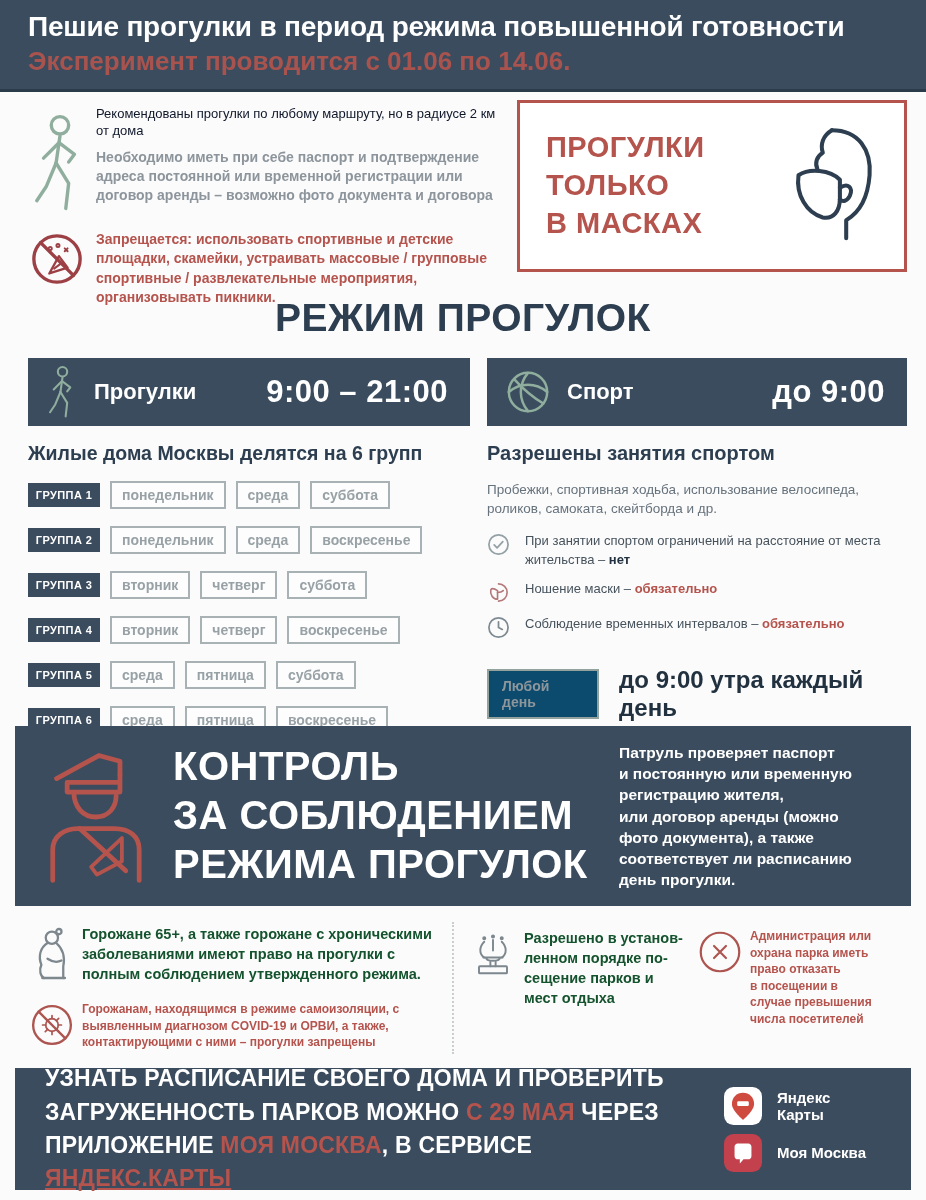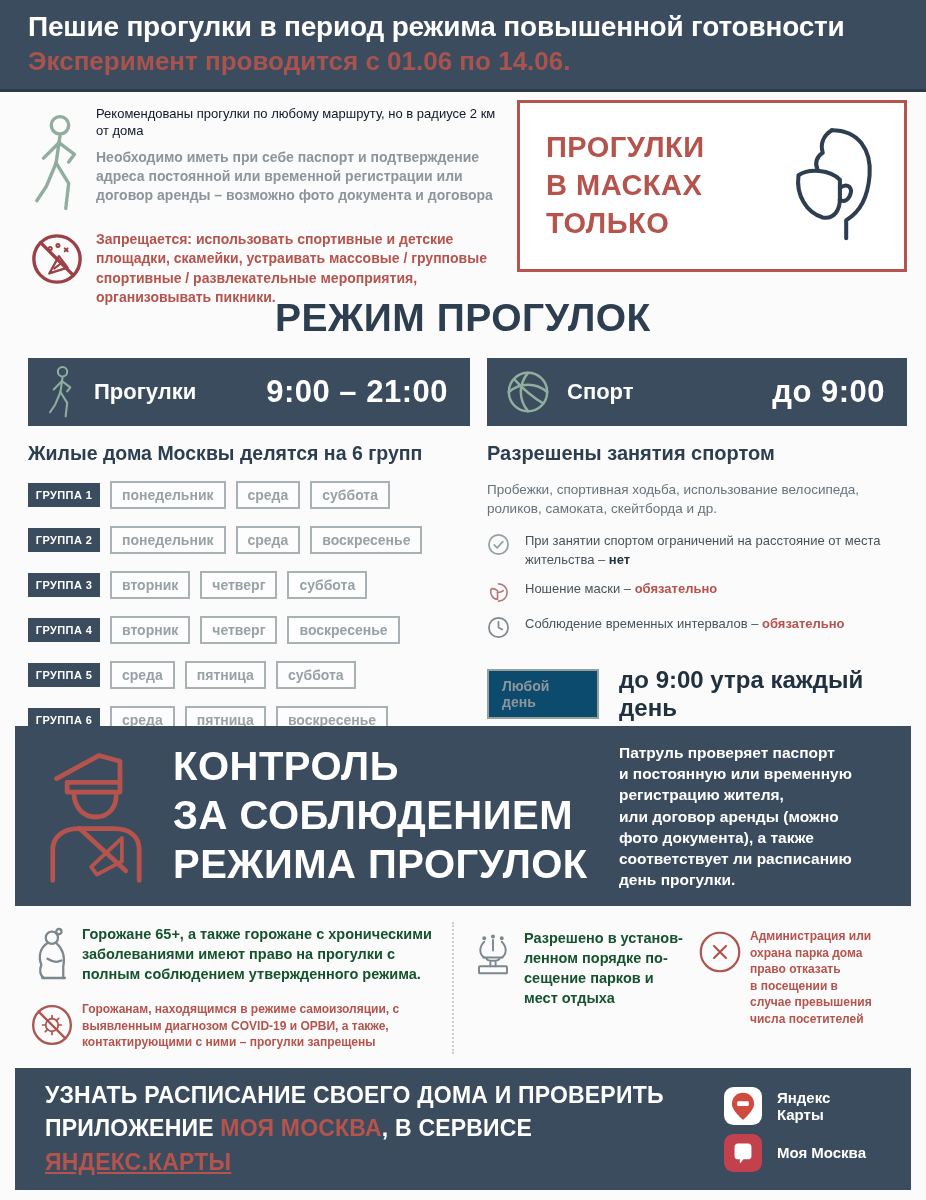--- a/index.html
+++ b/index.html
@@ -164,22 +164,22 @@
           <path d="M36 17 l3 3 M39 17 l-3 3" stroke-width="2"></path>
         </svg>
       </div>
       <div class="prohibit-text">Запрещается: использовать спортивные и детские площадки, скамейки, устраивать массовые / групповые спортивные / развлекательные мероприятия, организовывать пикники.</div>
     </div>
   </div>
 
   <div class="mask-box">
     <div class="mask-box-text">
       <div>ПРОГУЛКИ</div>
+      <div>ТОЛЬКО</div>
       <div>В МАСКАХ</div>
-      <div>ТОЛЬКО</div>
     </div>
     <div class="mask-box-icon">
       <svg width="108" height="128" viewBox="0 0 120 140" fill="none" stroke="#2d3e50" stroke-width="4.5" stroke-linecap="round" stroke-linejoin="round">
         <path d="M62 8 C92 8 106 30 104 58 C102 84 92 100 78 108 L78 128"></path>
         <path d="M62 8 C52 14 49 24 52 33 C45 37 43 45 46 51"></path>
         <path d="M25 58 C22 80 34 100 52 105 C64 107 71 98 71 84 L71 63 C60 52 37 50 25 58 Z"></path>
         <path d="M71 72 C80 66 86 72 82 81 C79 87 74 88 71 85"></path>
       </svg>
     </div>
   </div>
@@ -380,33 +380,34 @@
     <div class="note-col3">
       <div class="note-item">
         <span class="note-icon">
           <svg width="44" height="44" viewBox="0 0 48 48" fill="none" stroke="#ad5550" stroke-width="2.4" stroke-linecap="round">
             <circle cx="24" cy="24" r="21"></circle>
             <path d="M17.5 17.5 L30.5 30.5 M30.5 17.5 L17.5 30.5"></path>
           </svg>
         </span>
         <span class="note-text-red">
           <div>Администрация или</div>
-          <div>охрана парка дома</div>
+          <div>охрана парка иметь</div>
           <div>право отказать</div>
           <div>в посещении в</div>
           <div>случае превышения</div>
           <div>числа посетителей</div>
         </span>
       </div>
     </div>
   </div>
 
   <div class="footer">
     <div class="footer-text">
       <div>УЗНАТЬ РАСПИСАНИЕ СВОЕГО ДОМА И ПРОВЕРИТЬ</div>
+      <div><span>ЗАГРУЖЕННОСТЬ ПАРКОВ МОЖНО </span><span class="footer-red">С 29 МАЯ</span><span> ЧЕРЕЗ</span></div>
       <div><span>ПРИЛОЖЕНИЕ </span><span class="footer-red">МОЯ МОСКВА</span><span>, В СЕРВИСЕ </span><span class="footer-link">ЯНДЕКС.КАРТЫ</span></div>
     </div>
     <div class="apps">
       <div class="app-row">
         <span>
           <svg width="38" height="38" viewBox="0 0 36 36">
             <rect width="36" height="36" rx="9" fill="#ffffff"></rect>
             <path d="M18 5.5 C24 5.5 28.5 10 28.5 16 C28.5 22.5 18 31 18 31 C18 31 7.5 22.5 7.5 16 C7.5 10 12 5.5 18 5.5 Z" fill="#cf4a3f"></path>
             <rect x="12.5" y="13.5" width="11" height="4.5" rx="1.2" fill="#ffffff"></rect>
           </svg>

